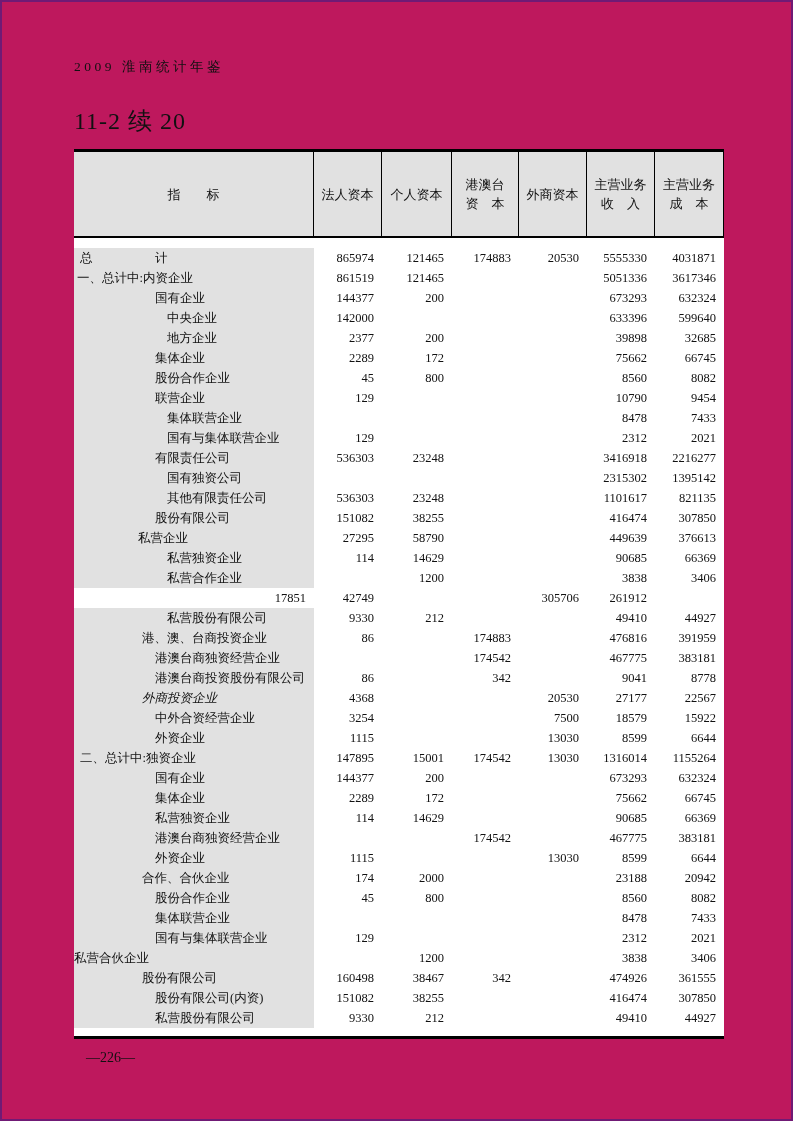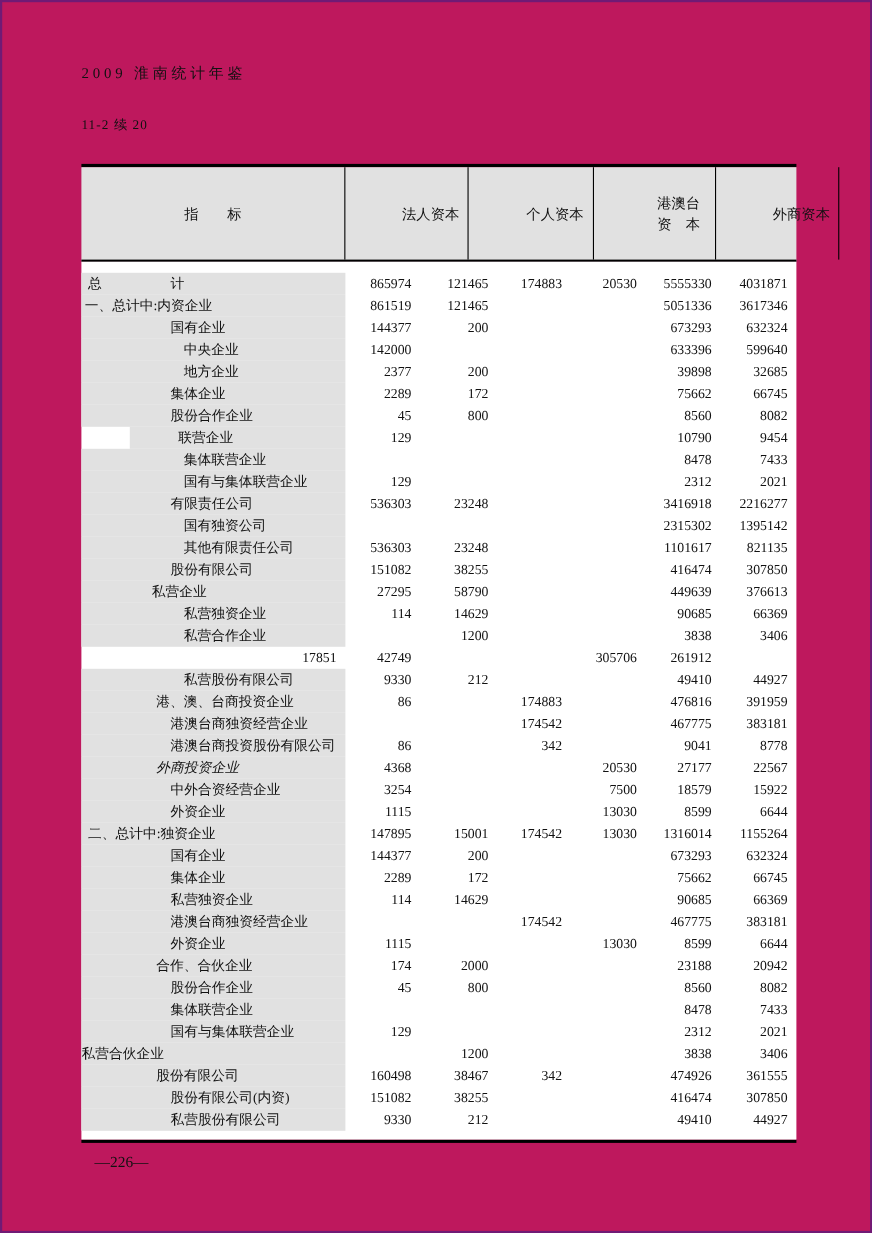--- a/index.html
+++ b/index.html
@@ -18,36 +18,35 @@
     color:var(--ink);
     overflow:hidden;
   }
   .yearbook-title{
     position:absolute;left:72px;top:56px;
     font-size:13.5px;letter-spacing:3.5px;
     white-space:nowrap;
   }
   .table-title{
     position:absolute;left:72px;top:103px;
-    font-size:12px;letter-spacing:1px;
+    font-size:24px;letter-spacing:1px;
     white-space:nowrap;
   }
   .stat-table{
     position:absolute;left:72px;top:147px;width:650px;
     border-top:3px solid var(--border);
     border-bottom:3px solid var(--border);
     box-sizing:content-box;
   }
   .thead{
     display:grid;
     grid-template-columns:240px 68px 70px 67px 68px 68px 69px;
     height:84px;
     background:var(--gray);
     border-bottom:2px solid var(--border);
-    gap:44px;
   }
   .th{
     display:flex;flex-direction:column;
     align-items:center;justify-content:center;
     font-size:13px;line-height:19px;
     border-right:1.5px solid var(--border);
     box-sizing:border-box;
     white-space:nowrap;
   }
   .tbody{padding:10px 0 8px 0;background:#ffffff;}
@@ -165,21 +164,21 @@
         <div class="trow">
           <div class="rlabel" style="padding-left: 81px;">股份合作企业</div>
           <div class="num">45</div>
           <div class="num">800</div>
           <div class="num"></div>
           <div class="num"></div>
           <div class="num">8560</div>
           <div class="num">8082</div>
         </div>
         <div class="trow">
-          <div class="rlabel" style="padding-left: 44px; margin-left: 44px;">联营企业</div>
+          <div class="rlabel" style="padding-left: 81px;">联营企业</div>
           <div class="num">129</div>
           <div class="num"></div>
           <div class="num"></div>
           <div class="num"></div>
           <div class="num">10790</div>
           <div class="num">9454</div>
         </div>
         <div class="trow">
           <div class="rlabel" style="padding-left: 93px;">集体联营企业</div>
           <div class="num"></div>

